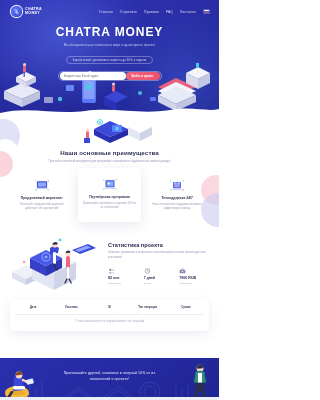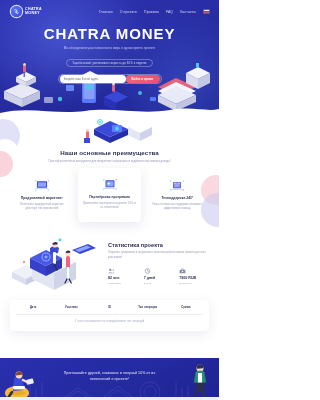--- a/index.html
+++ b/index.html
@@ -64,21 +64,21 @@
     width:7px; height:5px; border-radius:1px;
     background:rgba(255,255,255,.22);
     display:flex; align-items:center; justify-content:center;
     cursor:pointer;
   }
   .lang-box svg { display:block; }
 
   
   .hero-center { position:relative; z-index:5; text-align:center; padding-top:9px; }
   .hero-title {
-    font-size:15px; font-weight:700; color:#ffffff;
+    font-size:12px; font-weight:700; color:#ffffff;
     letter-spacing:.9px; line-height:1;
   }
   .hero-sub {
     font-size:2.9px; color:#c7cbee; margin-top:5px; line-height:1.45;
     letter-spacing:.1px;
   }
   .hero-pill {
     display:inline-block; margin-top:2.5px;
     font-size:2.8px; color:#d7daf6;
     border:.5px solid rgba(255,255,255,.3);

